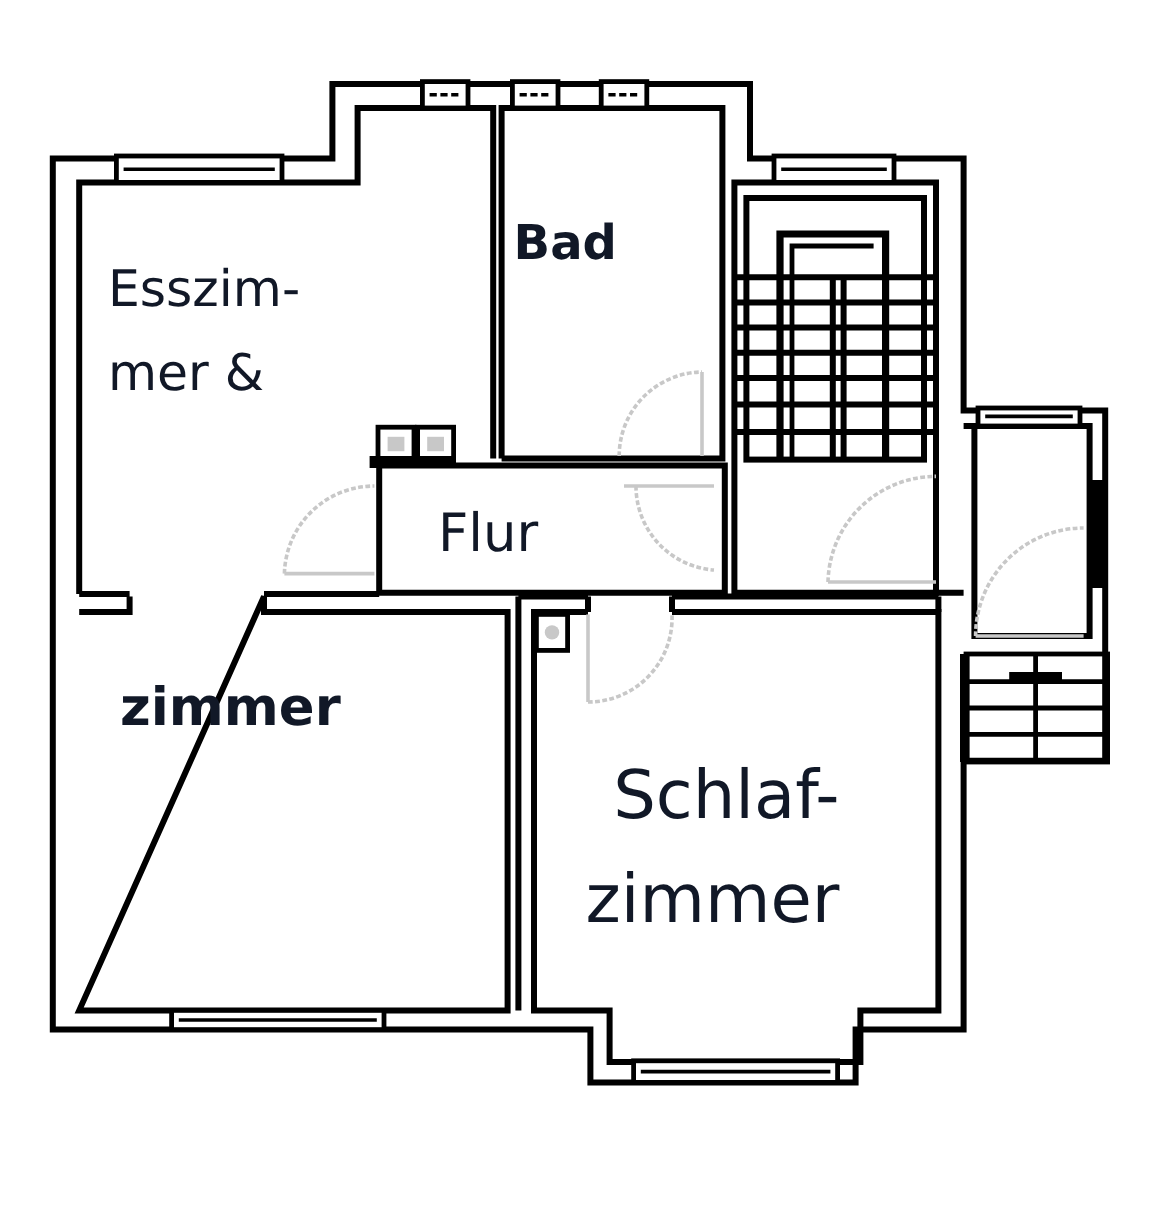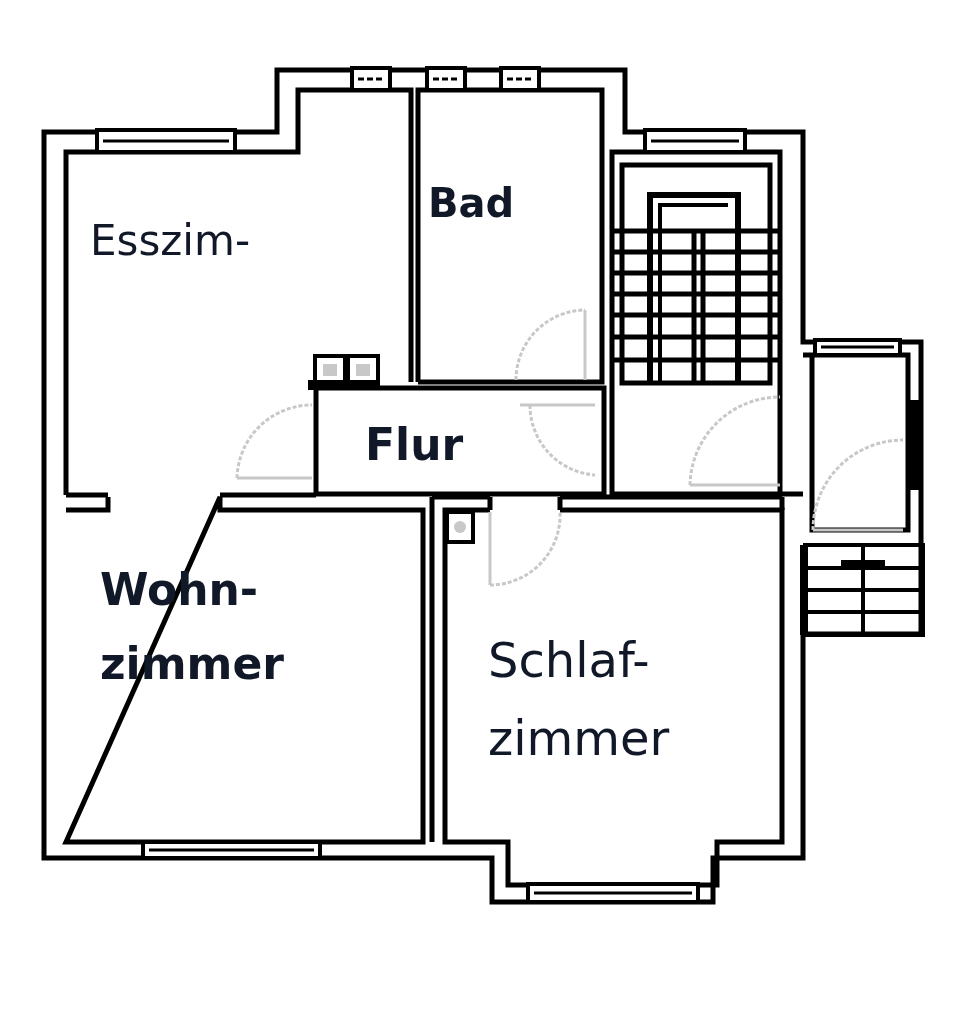--- a/index.html
+++ b/index.html
@@ -3,24 +3,24 @@
 <meta charset="utf-8">
 <style>
   html, body { margin:0; padding:0; background:#ffffff; }
   body { width:960px; height:1010px; position:relative; overflow:hidden; }
   #plan { position:absolute; left:0; top:0; width:960px; height:1010px; }
   .room-label { position:absolute; font-family:"DejaVu Sans", sans-serif; color:#111827; line-height:1; white-space:nowrap; }
   .room-label span { display:block; }
   .lbl-ess { left:90px; top:192px; font-size:42px;margin-top:28px; }
   .lbl-ess span { margin-bottom:28px; }
   .lbl-bad { left:428px; top:155px; font-size:40px; font-weight:bold;margin-top:28px; }
-  .lbl-flur { left:365px; top:423px; font-size:44px; font-weight:bold; }
+  .lbl-flur { left:365px; top:423px; font-size:44px; font-weight:normal; }
   .lbl-wohn { left:100px; top:568px; font-size:44px; font-weight:bold; }
   .lbl-wohn span { margin-bottom:30px; }
-  .lbl-schlaf { left:488px; top:636px; font-size:48px; }
+  .lbl-schlaf { left:488px; top:636px; font-size:56px;text-align:right; }
   .lbl-schlaf span { margin-bottom:30px; }
 </style>
 </head>
 <body>
 
 <svg id="plan" viewBox="0 0 960 1010" xmlns="http://www.w3.org/2000/svg">
   <g fill="none" stroke="#000" stroke-width="5" stroke-linejoin="miter">
 
     <path d="M44,132 L277,132 L277,70 L625,70 L625,132 L803,132 L803,342 L921,342 L921,634 L803,634 L803,858 L713,858 L713,902 L492,902 L492,858 L44,858 Z"></path>
 
@@ -117,27 +117,27 @@
     <line x1="690" y1="485" x2="780" y2="485" stroke-dasharray="none"></line>
     <path d="M490,585 A70,70 0 0 0 560,512"></path>
     <line x1="490" y1="512" x2="490" y2="585" stroke-dasharray="none"></line>
     <path d="M813,530 A90,90 0 0 1 903,440"></path>
     <line x1="813" y1="530" x2="903" y2="530" stroke-dasharray="none"></line>
   </g>
 </svg>
 
 <div class="room-label lbl-ess">
   <span>Esszim-</span>
+  <span>mer &amp;</span>
 </div>
 <div class="room-label lbl-bad">
   <span>Bad</span>
 </div>
 <div class="room-label lbl-flur">
   <span>Flur</span>
 </div>
 <div class="room-label lbl-wohn">
-  <span>Wohn-</span>
   <span>zimmer</span>
 </div>
 <div class="room-label lbl-schlaf">
   <span>Schlaf-</span>
   <span>zimmer</span>
 </div>
 
 </body></html>

